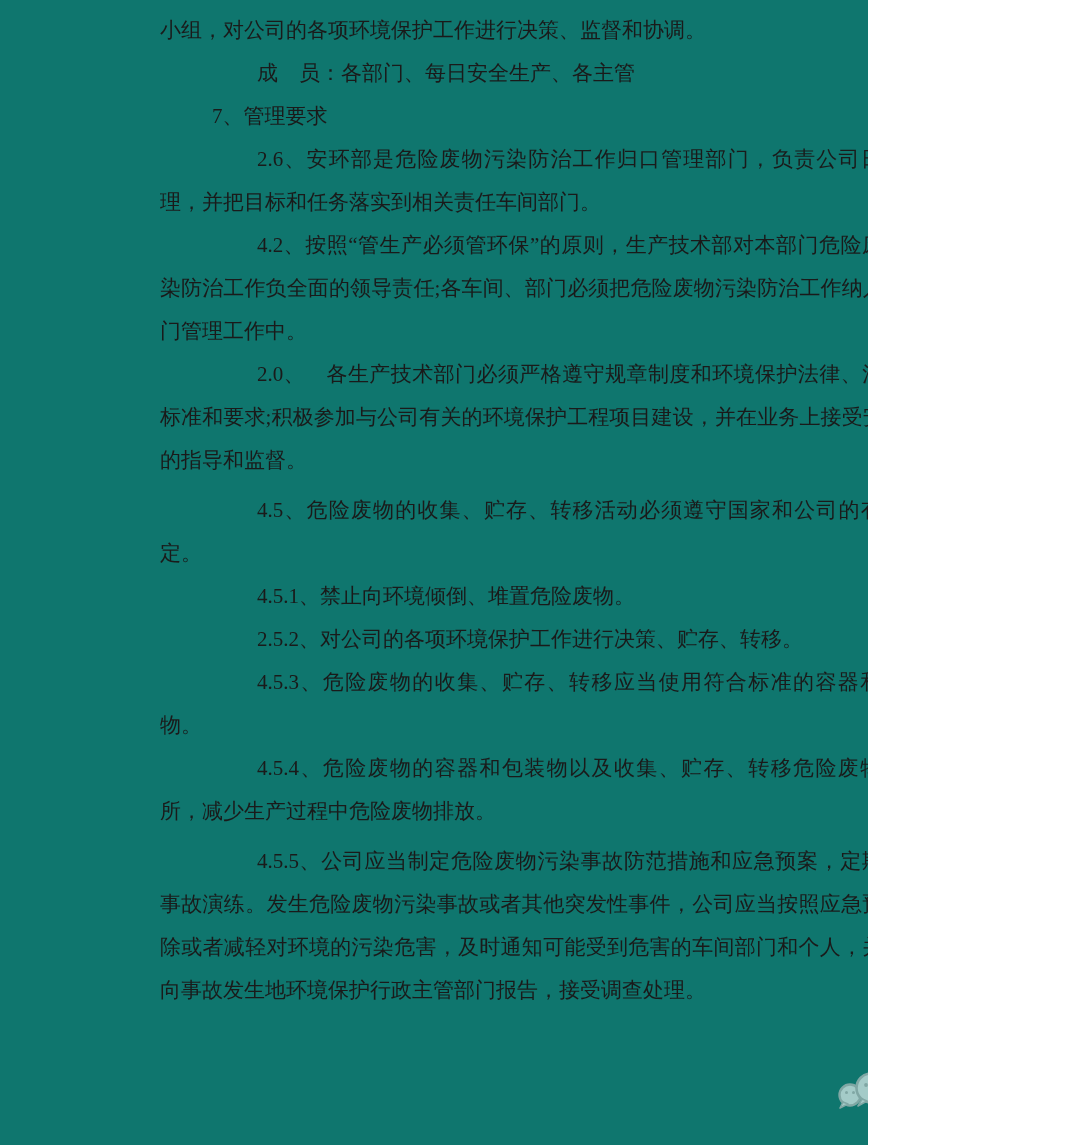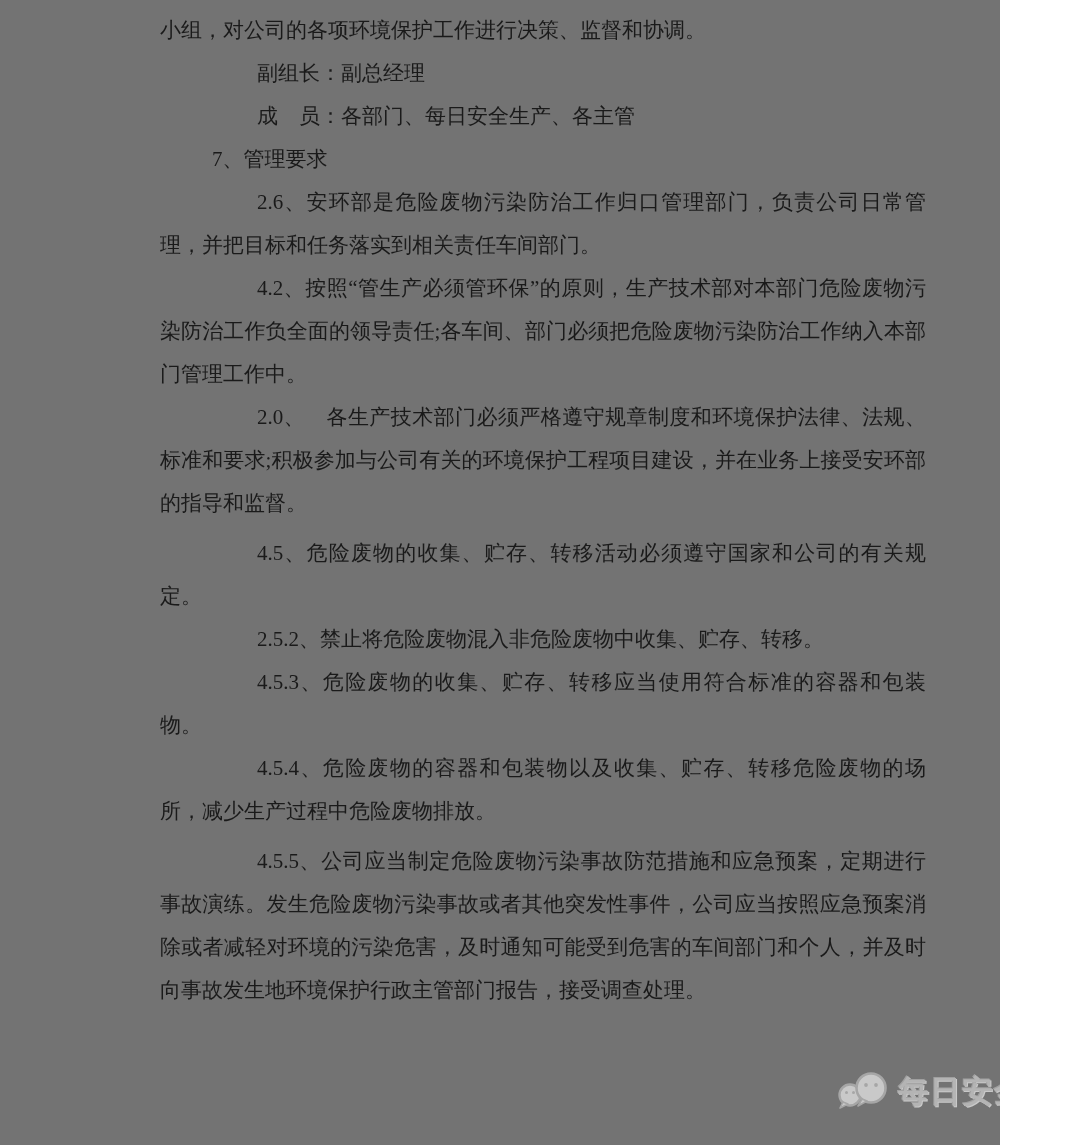--- a/index.html
+++ b/index.html
@@ -1,19 +1,19 @@
 <!DOCTYPE html>
 <html lang="zh"><head>
 <meta charset="utf-8">
 <style>
   html,body { margin:0; padding:0; background:#ffffff; }
   .page {
     position:relative;
-    width:1000px; height:1145px;
-    background:#737373;
+    width:868px; height:1145px;
+    background:#0f766e;
     overflow:hidden;
     font-family:"Liberation Serif","DejaVu Serif",serif;
     color:#1a1a1a;
   }
   .doc {
     position:absolute;
     left:160px; top:9px;
     width:766px;
     font-size:21px;
     line-height:43px;
@@ -45,28 +45,28 @@
     text-shadow:-1px -1px 0 #bdbdbd, 1px 1px 0 #ffffff;
   }
 </style>
 </head>
 <body>
 
 <div class="page">
 
   <div class="doc">
       <p class="para indent-none">小组，对公司的各项环境保护工作进行决策、监督和协调。</p>
-      <p class="para indent-item">副组长：副总经理</p>
       <p class="para indent-item">成　员：各部门、每日安全生产、各主管</p>
       <p class="para indent-heading">7、管理要求</p>
       <p class="para indent-item">2.6、安环部是危险废物污染防治工作归口管理部门，负责公司日常管理，并把目标和任务落实到相关责任车间部门。</p>
       <p class="para indent-item">4.2、按照“管生产必须管环保”的原则，生产技术部对本部门危险废物污染防治工作负全面的领导责任;各车间、部门必须把危险废物污染防治工作纳入本部门管理工作中。</p>
       <p class="para indent-item">2.0、　各生产技术部门必须严格遵守规章制度和环境保护法律、法规、标准和要求;积极参加与公司有关的环境保护工程项目建设，并在业务上接受安环部的指导和监督。</p>
       <p class="para indent-item gap-before">4.5、危险废物的收集、贮存、转移活动必须遵守国家和公司的有关规定。</p>
-      <p class="para indent-item">2.5.2、禁止将危险废物混入非危险废物中收集、贮存、转移。</p>
+      <p class="para indent-item">4.5.1、禁止向环境倾倒、堆置危险废物。</p>
+      <p class="para indent-item">2.5.2、对公司的各项环境保护工作进行决策、贮存、转移。</p>
       <p class="para indent-item">4.5.3、危险废物的收集、贮存、转移应当使用符合标准的容器和包装物。</p>
       <p class="para indent-item">4.5.4、危险废物的容器和包装物以及收集、贮存、转移危险废物的场所，减少生产过程中危险废物排放。</p>
       <p class="para indent-item gap-before">4.5.5、公司应当制定危险废物污染事故防范措施和应急预案，定期进行事故演练。发生危险废物污染事故或者其他突发性事件，公司应当按照应急预案消除或者减轻对环境的污染危害，及时通知可能受到危害的车间部门和个人，并及时向事故发生地环境保护行政主管部门报告，接受调查处理。</p>
     </div>
 
   <div class="watermark">
     <svg class="wm-logo" width="54" height="44" viewBox="0 0 54 44" aria-hidden="true">
 
       <circle cx="14" cy="25" r="10.5" fill="#ffffff" stroke="#c6c6c6" stroke-width="2.4"></circle>
       <path d="M7 32 L4 38 L12 34 Z" fill="#ffffff" stroke="#c6c6c6" stroke-width="1.6" stroke-linejoin="round"></path>

